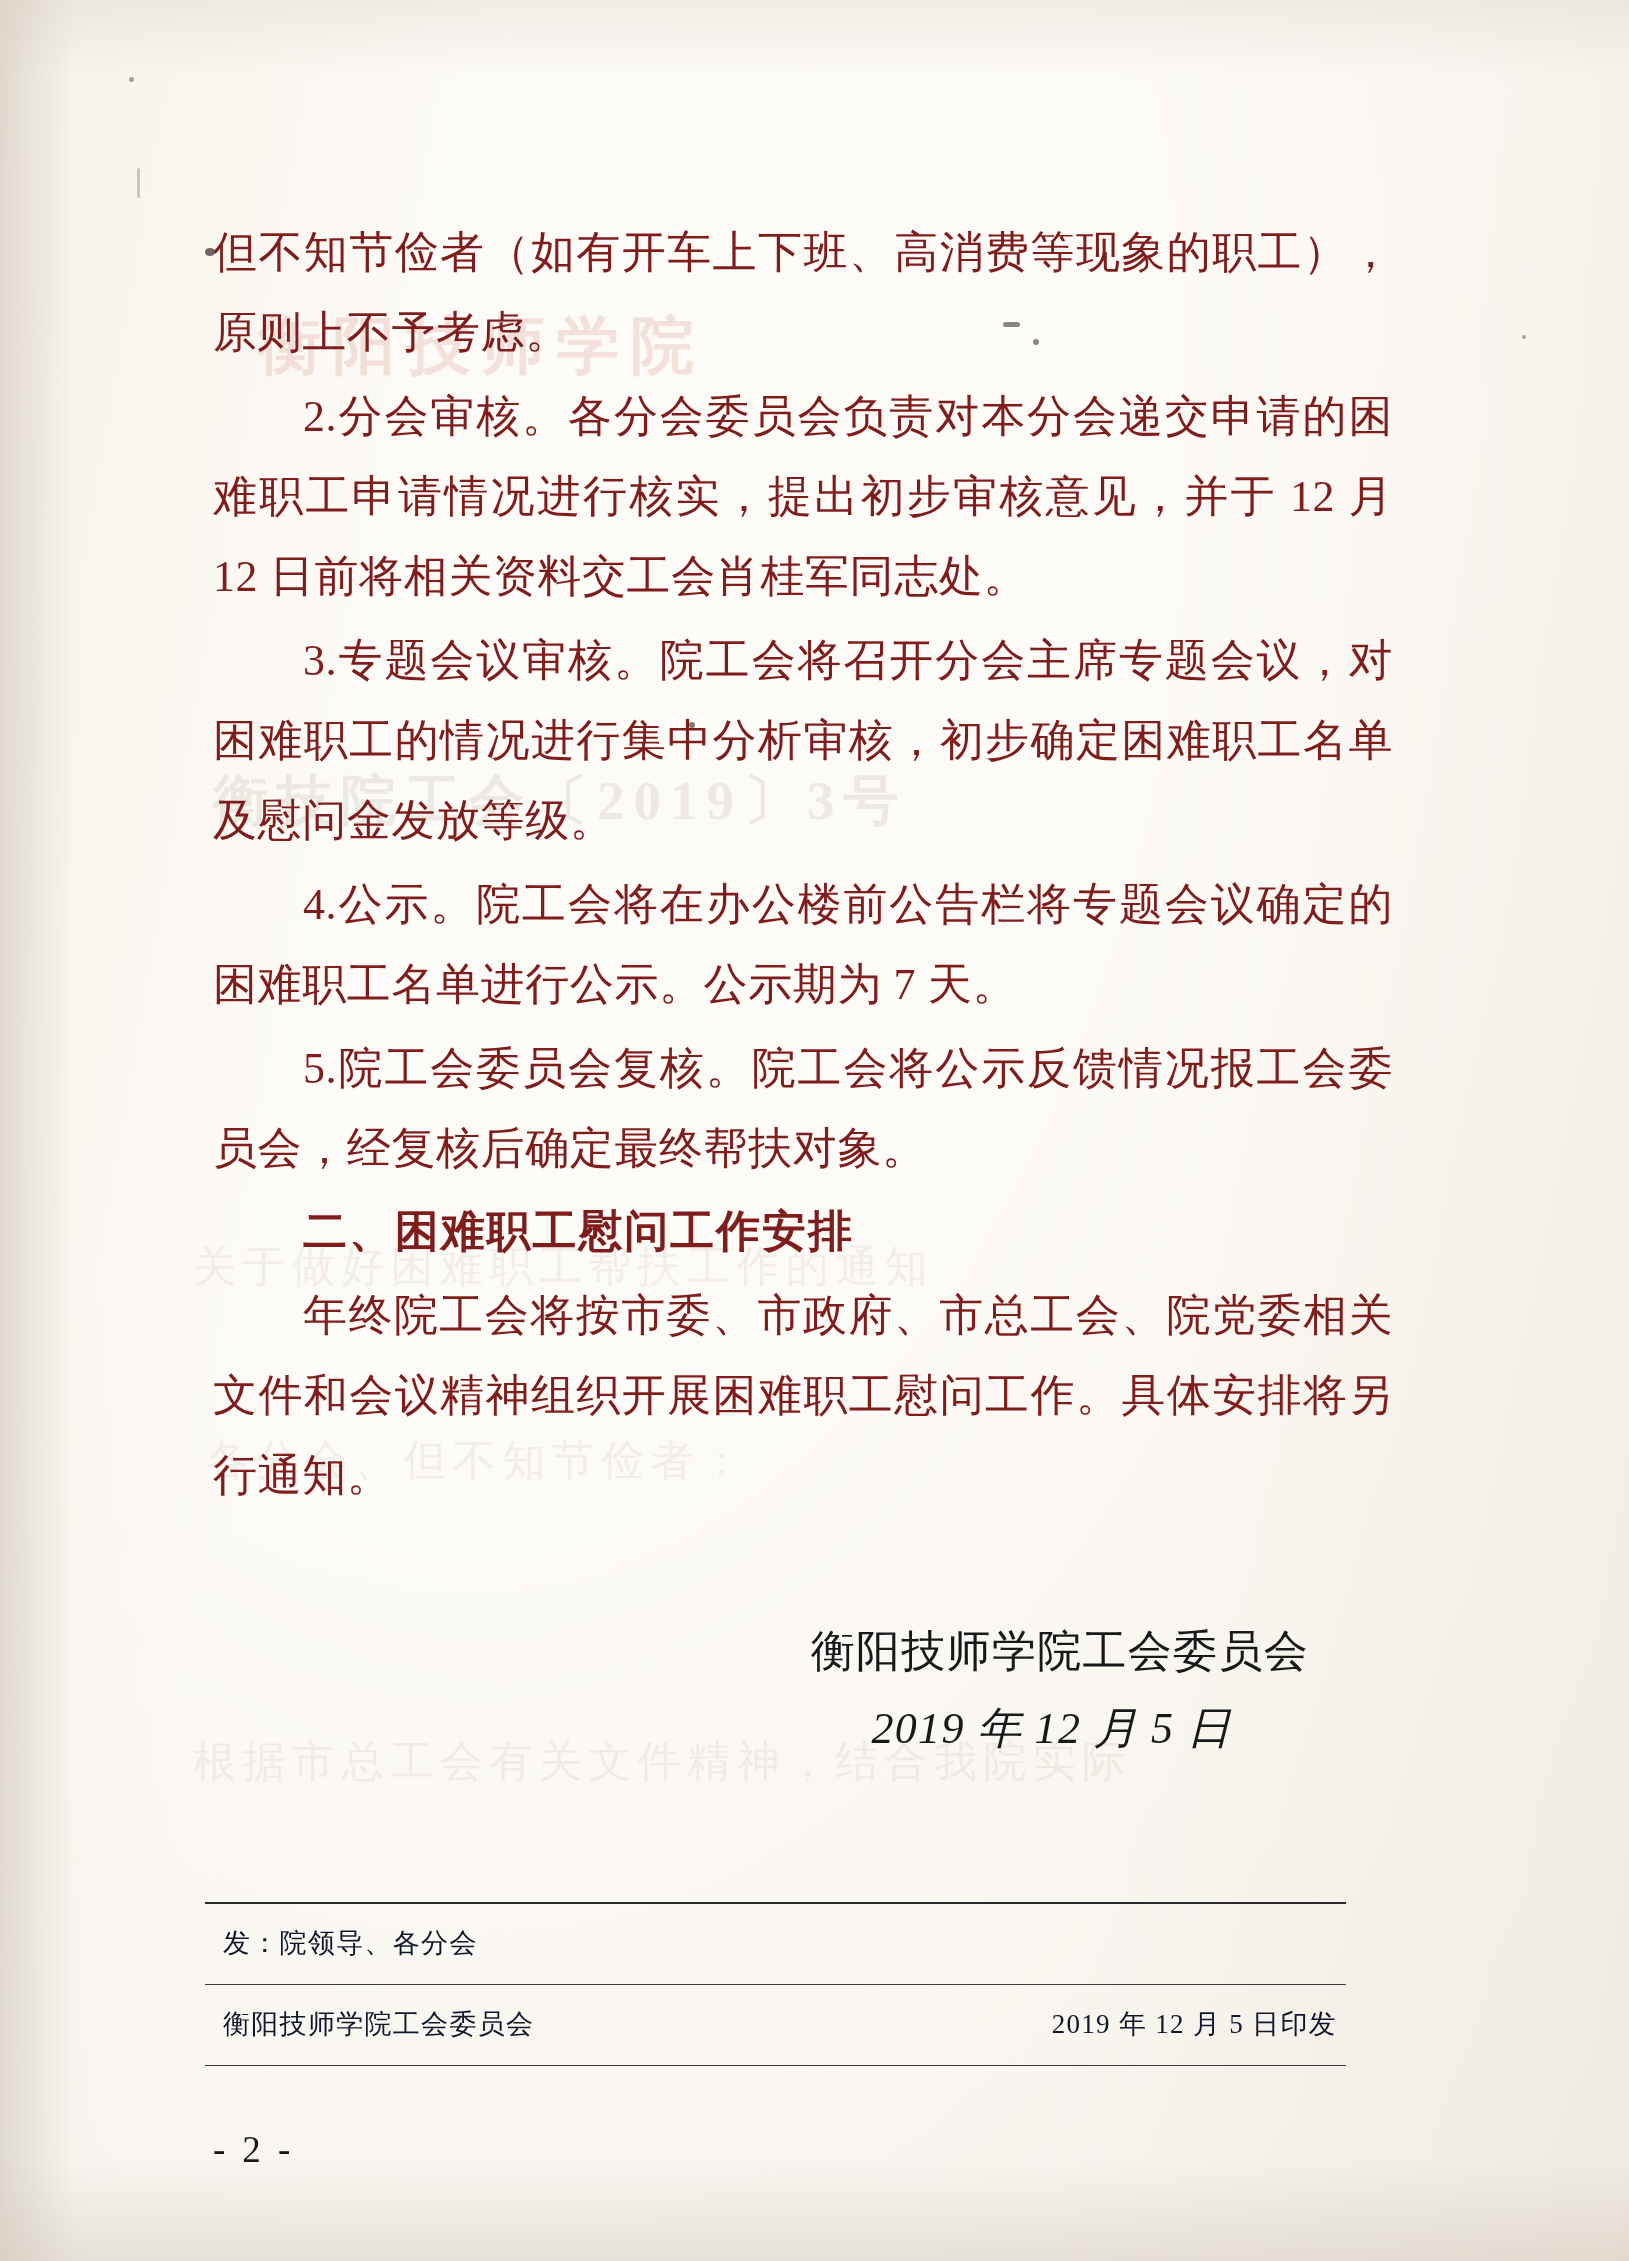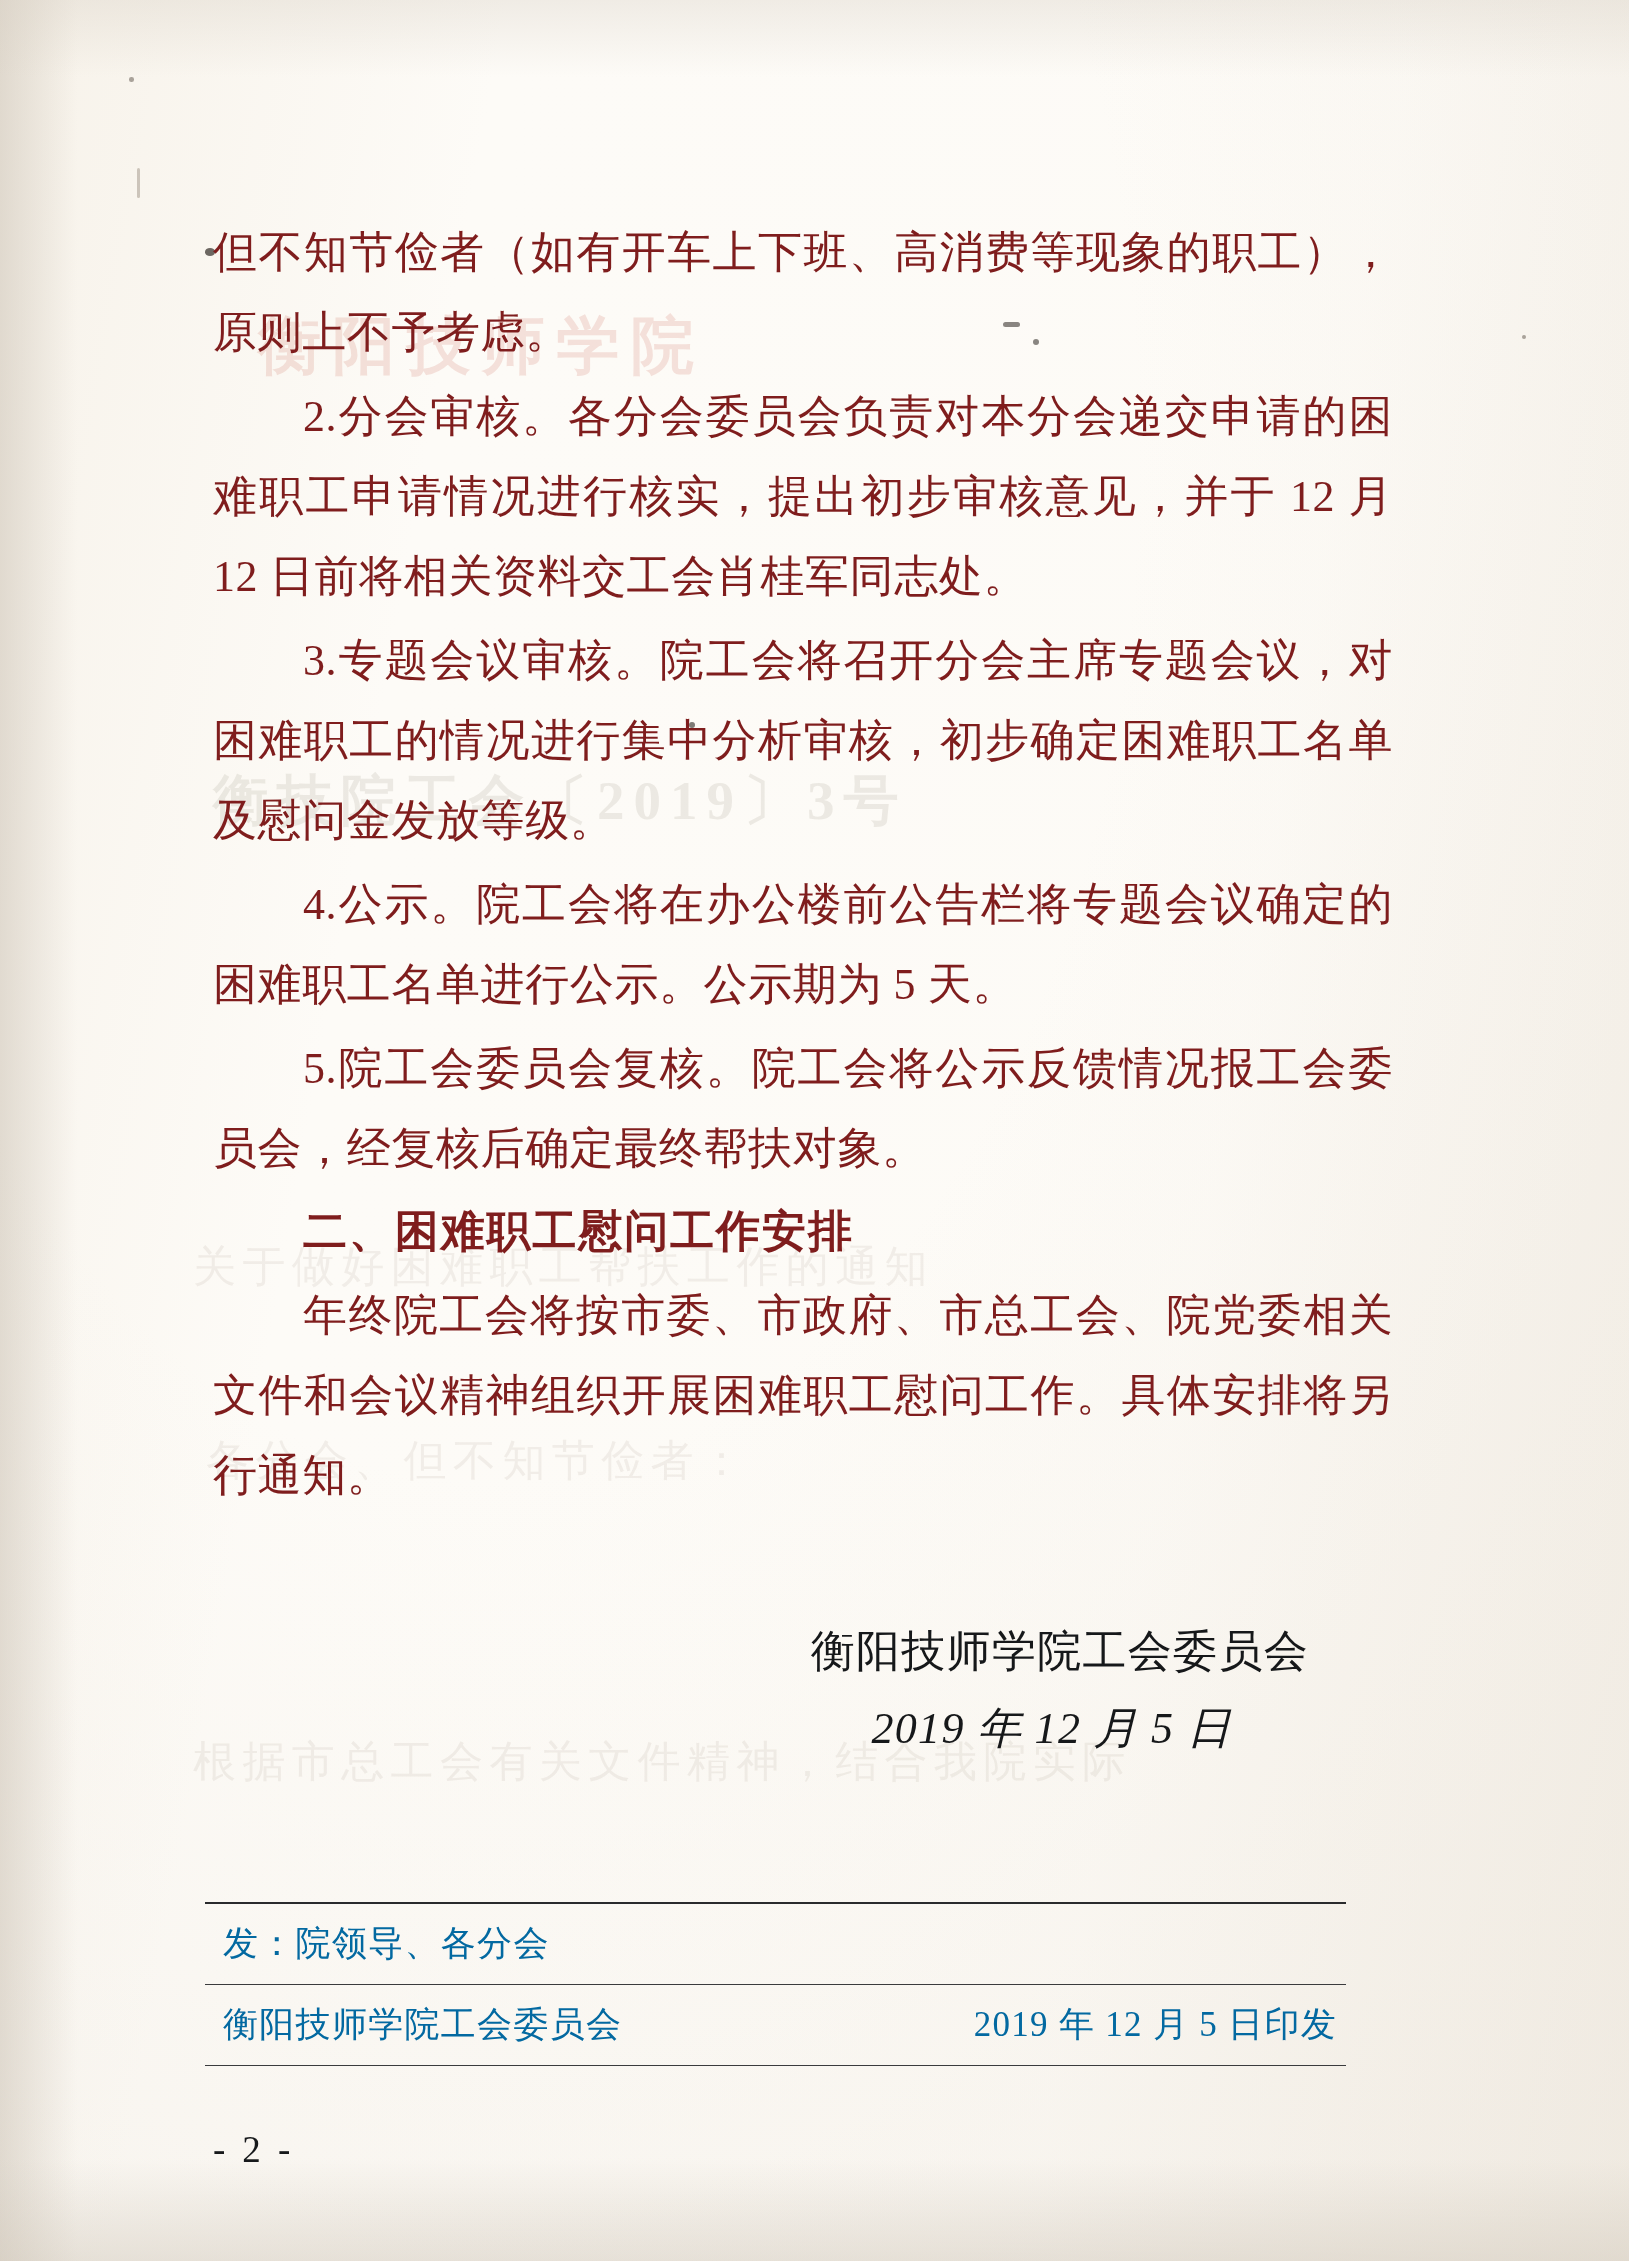--- a/index.html
+++ b/index.html
@@ -133,23 +133,23 @@
     width: 100%;
   }
   .footer .rule.thin {
     height: 1.3px;
     background: #3a3b3d;
   }
   .footer-row {
     display: flex;
     justify-content: space-between;
     align-items: center;
-    font-size: 35px;
+    font-size: 27px;
     line-height: 67px;
-    color: #0369a1;
+    color: #0f172a;
     padding: 6.4px 9px 6.4px 18px;
     letter-spacing: 1.3px;
   }
   .footer-row.single {
     justify-content: flex-start;
   }
   .page-number {
     position: absolute;
     left: 213px;
     top: 2128px;
@@ -185,21 +185,21 @@
   <div class="speck" style="left:205px; top:248px; width:10.3px; height:7.7px; background:rgba(60,55,50,0.75);"></div>
   <div class="speck" style="left:1003px; top:322px; width:17px; height:5.2px; border-radius:2.6px; background:rgba(60,55,50,0.6);"></div>
   <div class="speck" style="left:1033px; top:339px; width:6.4px; height:6.4px; background:rgba(60,55,50,0.6);"></div>
   <div class="speck" style="left:689px; top:722px; width:5.8px; height:5.8px; background:rgba(60,55,50,0.65);"></div>
   <div class="speck" style="left:1522px; top:335px; width:3.9px; height:3.9px;"></div>
 
   <div class="content">
     <p class="para">但不知节俭者（如有开车上下班、高消费等现象的职工），原则上不予考虑。</p>
     <p class="para indent">2.分会审核。各分会委员会负责对本分会递交申请的困难职工申请情况进行核实，提出初步审核意见，并于 12 月 12 日前将相关资料交工会肖桂军同志处。</p>
     <p class="para indent">3.专题会议审核。院工会将召开分会主席专题会议，对困难职工的情况进行集中分析审核，初步确定困难职工名单及慰问金发放等级。</p>
-    <p class="para indent">4.公示。院工会将在办公楼前公告栏将专题会议确定的困难职工名单进行公示。公示期为 5 天。</p>
+    <p class="para indent">4.公示。院工会将在办公楼前公告栏将专题会议确定的困难职工名单进行公示。公示期为 7 天。</p>
     <p class="para indent">5.院工会委员会复核。院工会将公示反馈情况报工会委员会，经复核后确定最终帮扶对象。</p>
     <p class="para heading">二、困难职工慰问工作安排</p>
     <p class="para indent">年终院工会将按市委、市政府、市总工会、院党委相关文件和会议精神组织开展困难职工慰问工作。具体安排将另行通知。</p>
 
     <div class="signature">
       <div class="line">衡阳技师学院工会委员会</div>
       <div class="line date">2019 年 12 月 5 日</div>
     </div>
   </div>
 

